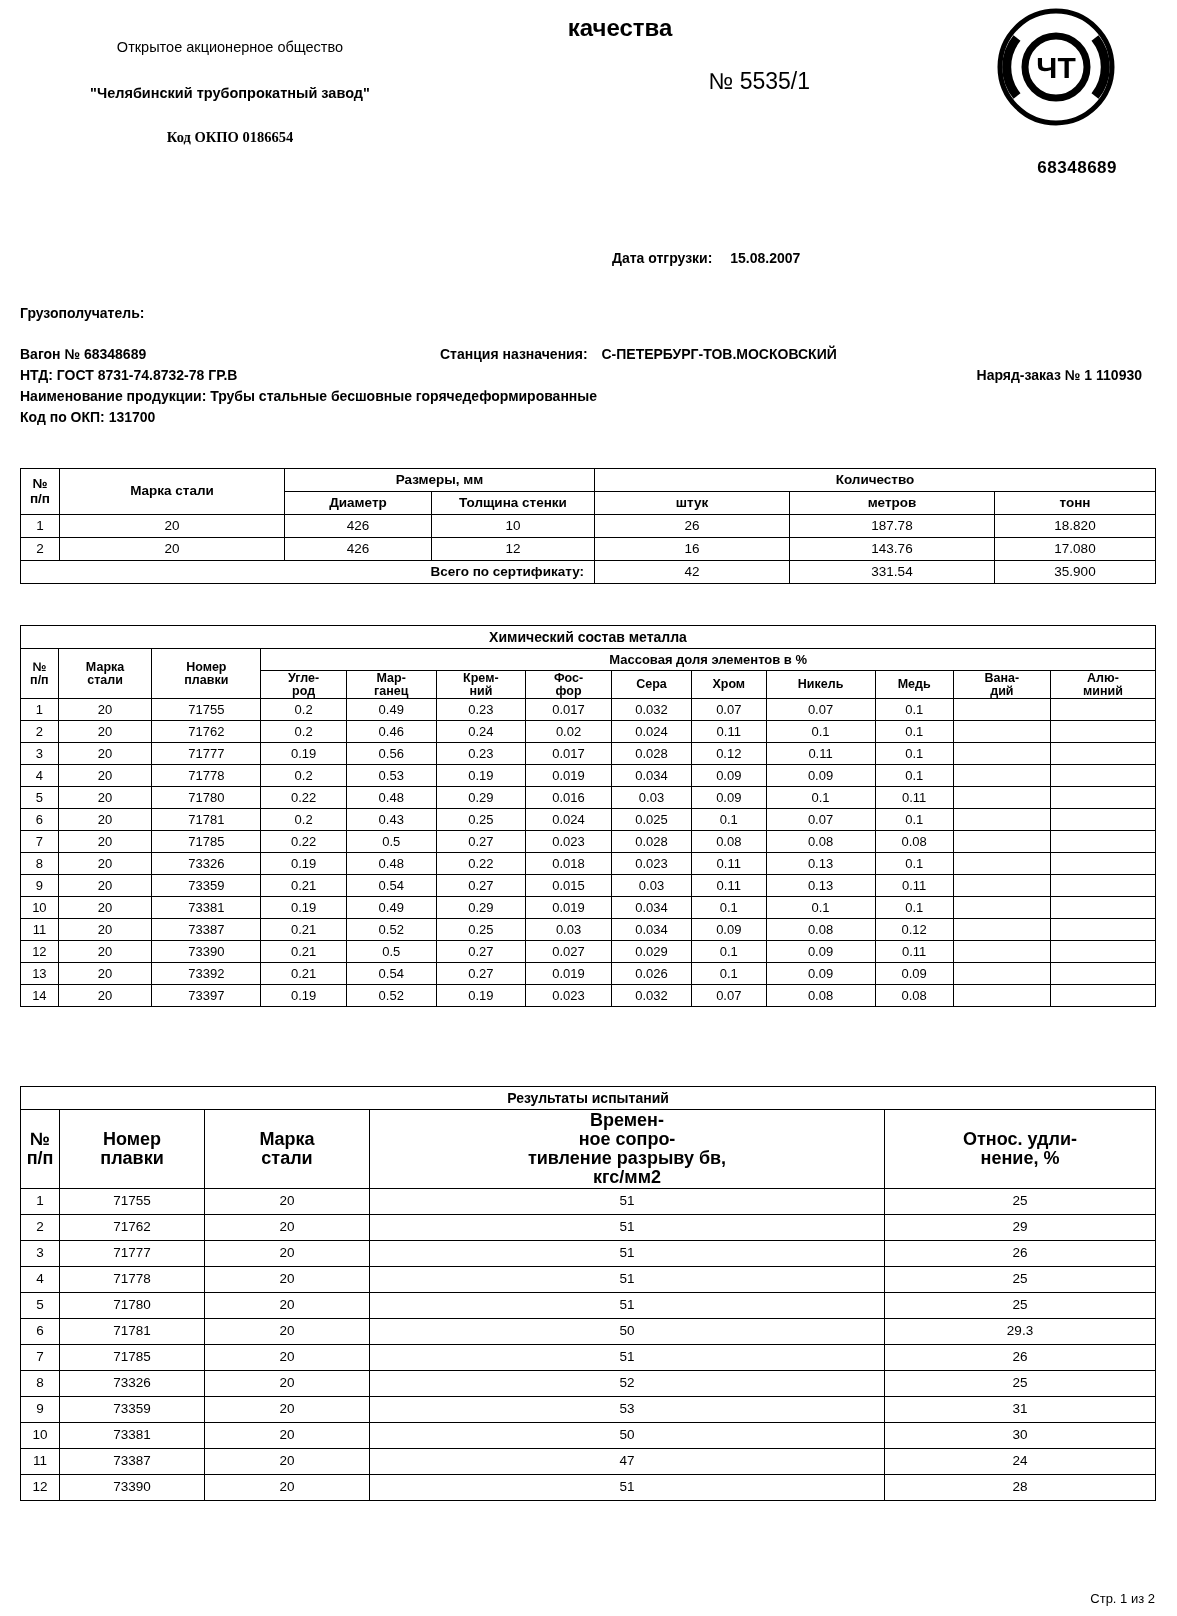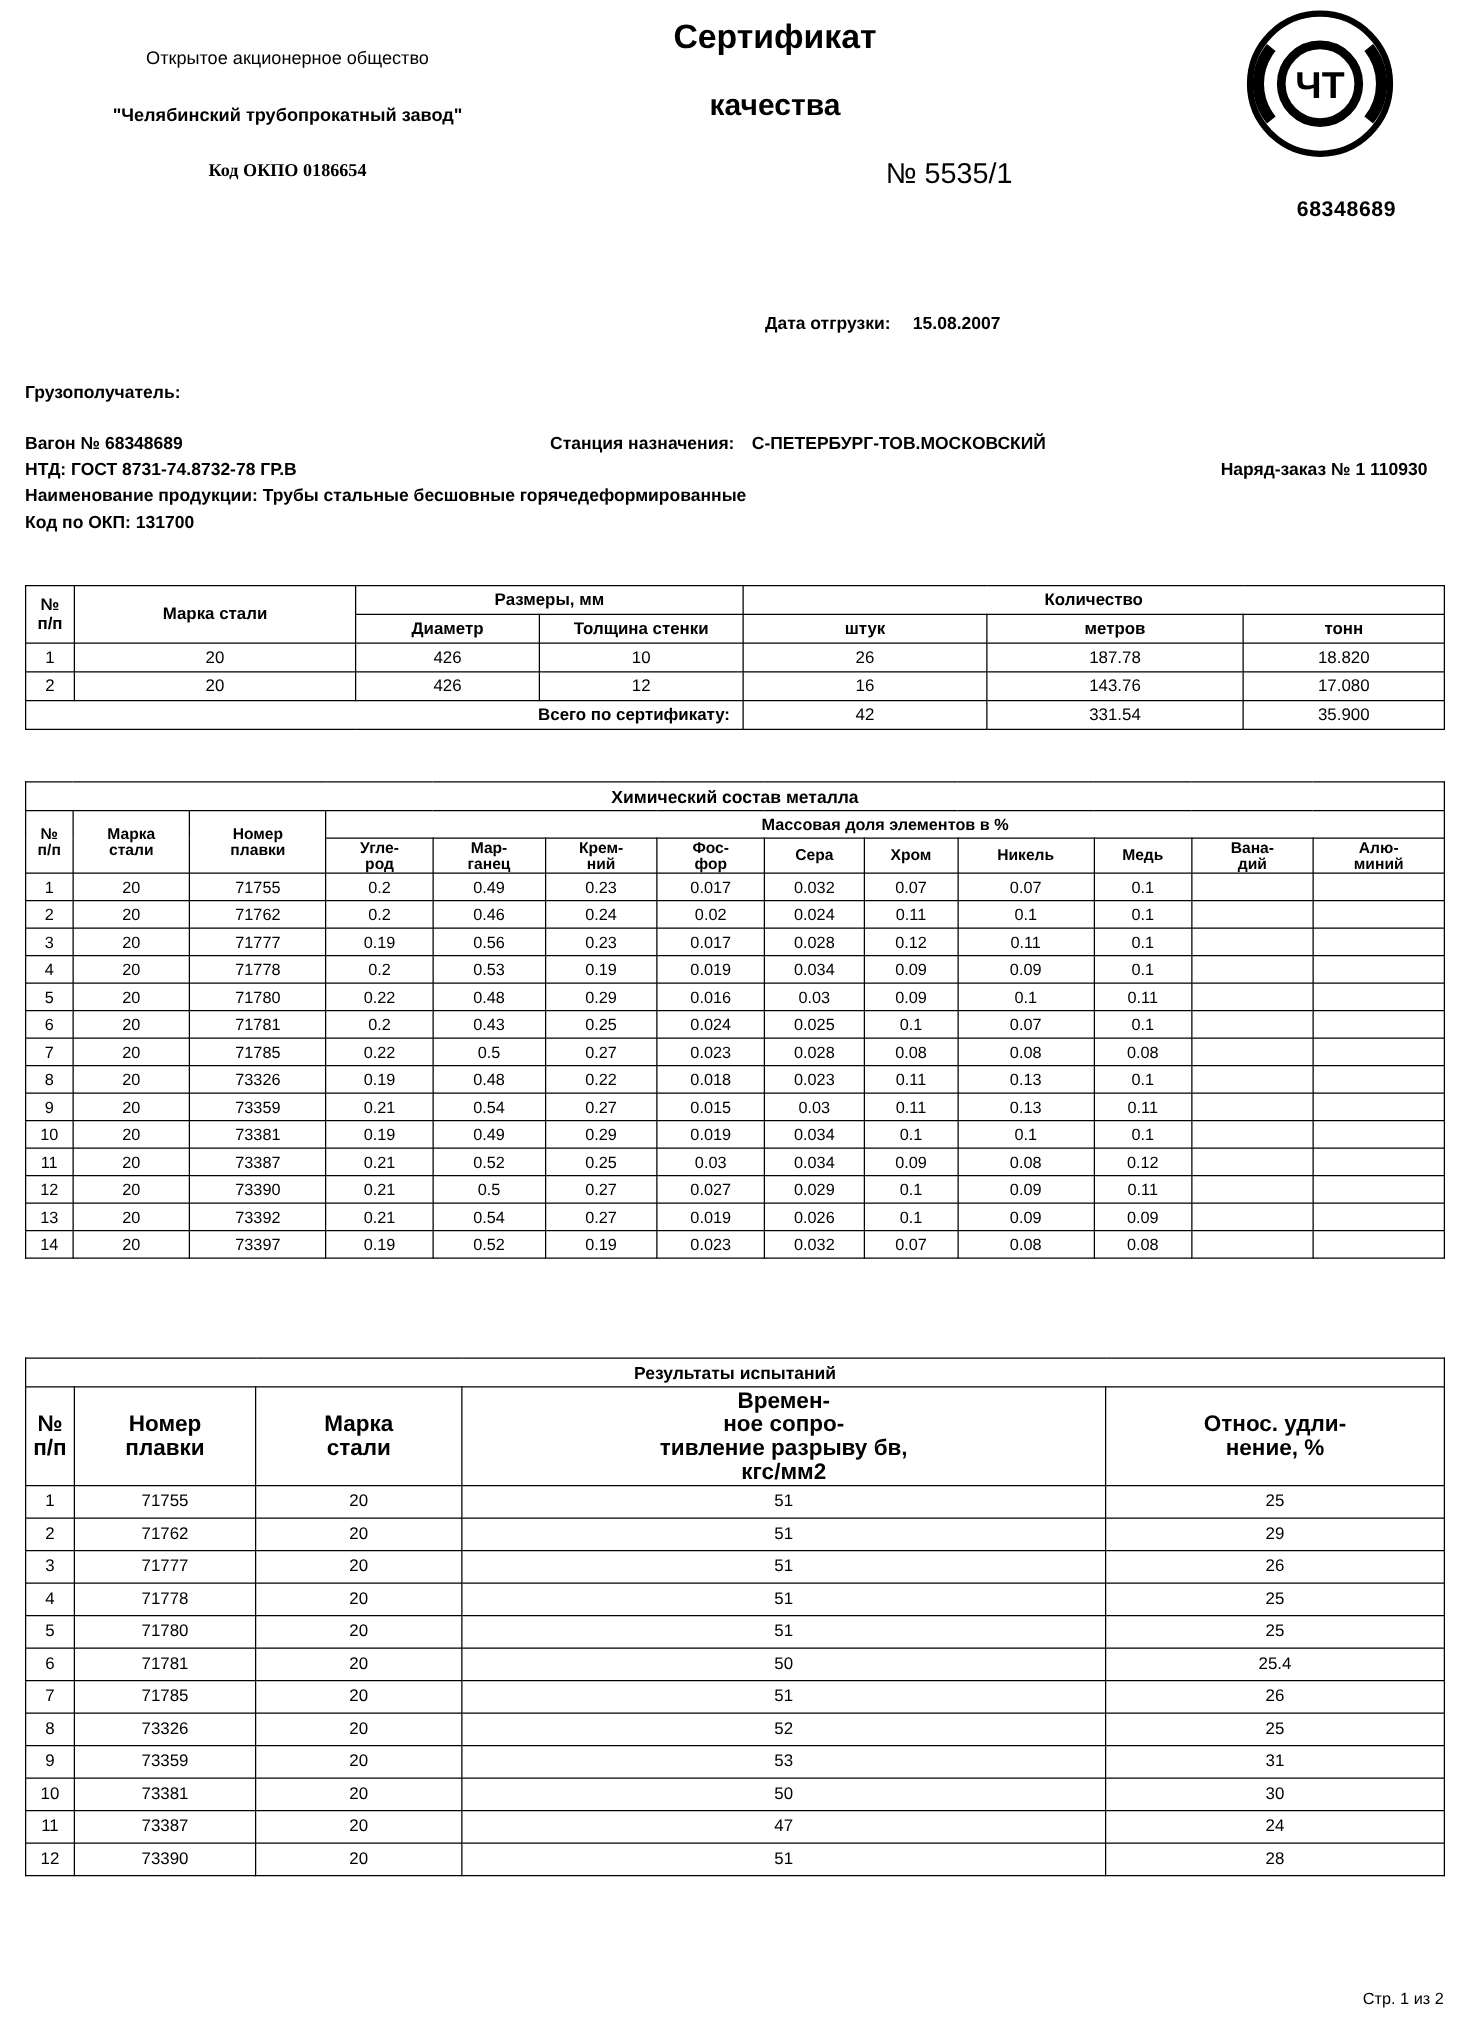--- a/index.html
+++ b/index.html
@@ -180,21 +180,20 @@
 
   <div class="header">
 
     <div class="company-block">
       <div class="company-line1">Открытое акционерное общество</div>
       <div class="company-line2">"Челябинский трубопрокатный завод"</div>
       <div class="company-line3">Код ОКПО 0186654</div>
     </div>
 
     <div class="title-block">
-      <div class="title-1">Сертификат</div>
       <div class="title-2">качества</div>
       <div class="title-3">№ 5535/1</div>
     </div>
 
     <div class="logo-wrap">
       <svg width="118" height="118" viewBox="0 0 118 118">
         <circle cx="59" cy="59" r="56" fill="none" stroke="#000" stroke-width="5"></circle>
         <path d="M59 6 A53 53 0 0 1 59 112" fill="none" stroke="#000" stroke-width="0"></path>
         <path d="M20 30 A46 46 0 0 0 20 88" fill="none" stroke="#000" stroke-width="9"></path>
         <path d="M98 30 A46 46 0 0 1 98 88" fill="none" stroke="#000" stroke-width="9"></path>
@@ -608,21 +607,21 @@
             <td>71780</td>
             <td>20</td>
             <td>51</td>
             <td>25</td>
           </tr>
       <tr>
             <td>6</td>
             <td>71781</td>
             <td>20</td>
             <td>50</td>
-            <td>25.4</td>
+            <td>29.3</td>
           </tr>
       <tr>
             <td>7</td>
             <td>71785</td>
             <td>20</td>
             <td>51</td>
             <td>26</td>
           </tr>
       <tr>
             <td>8</td>

